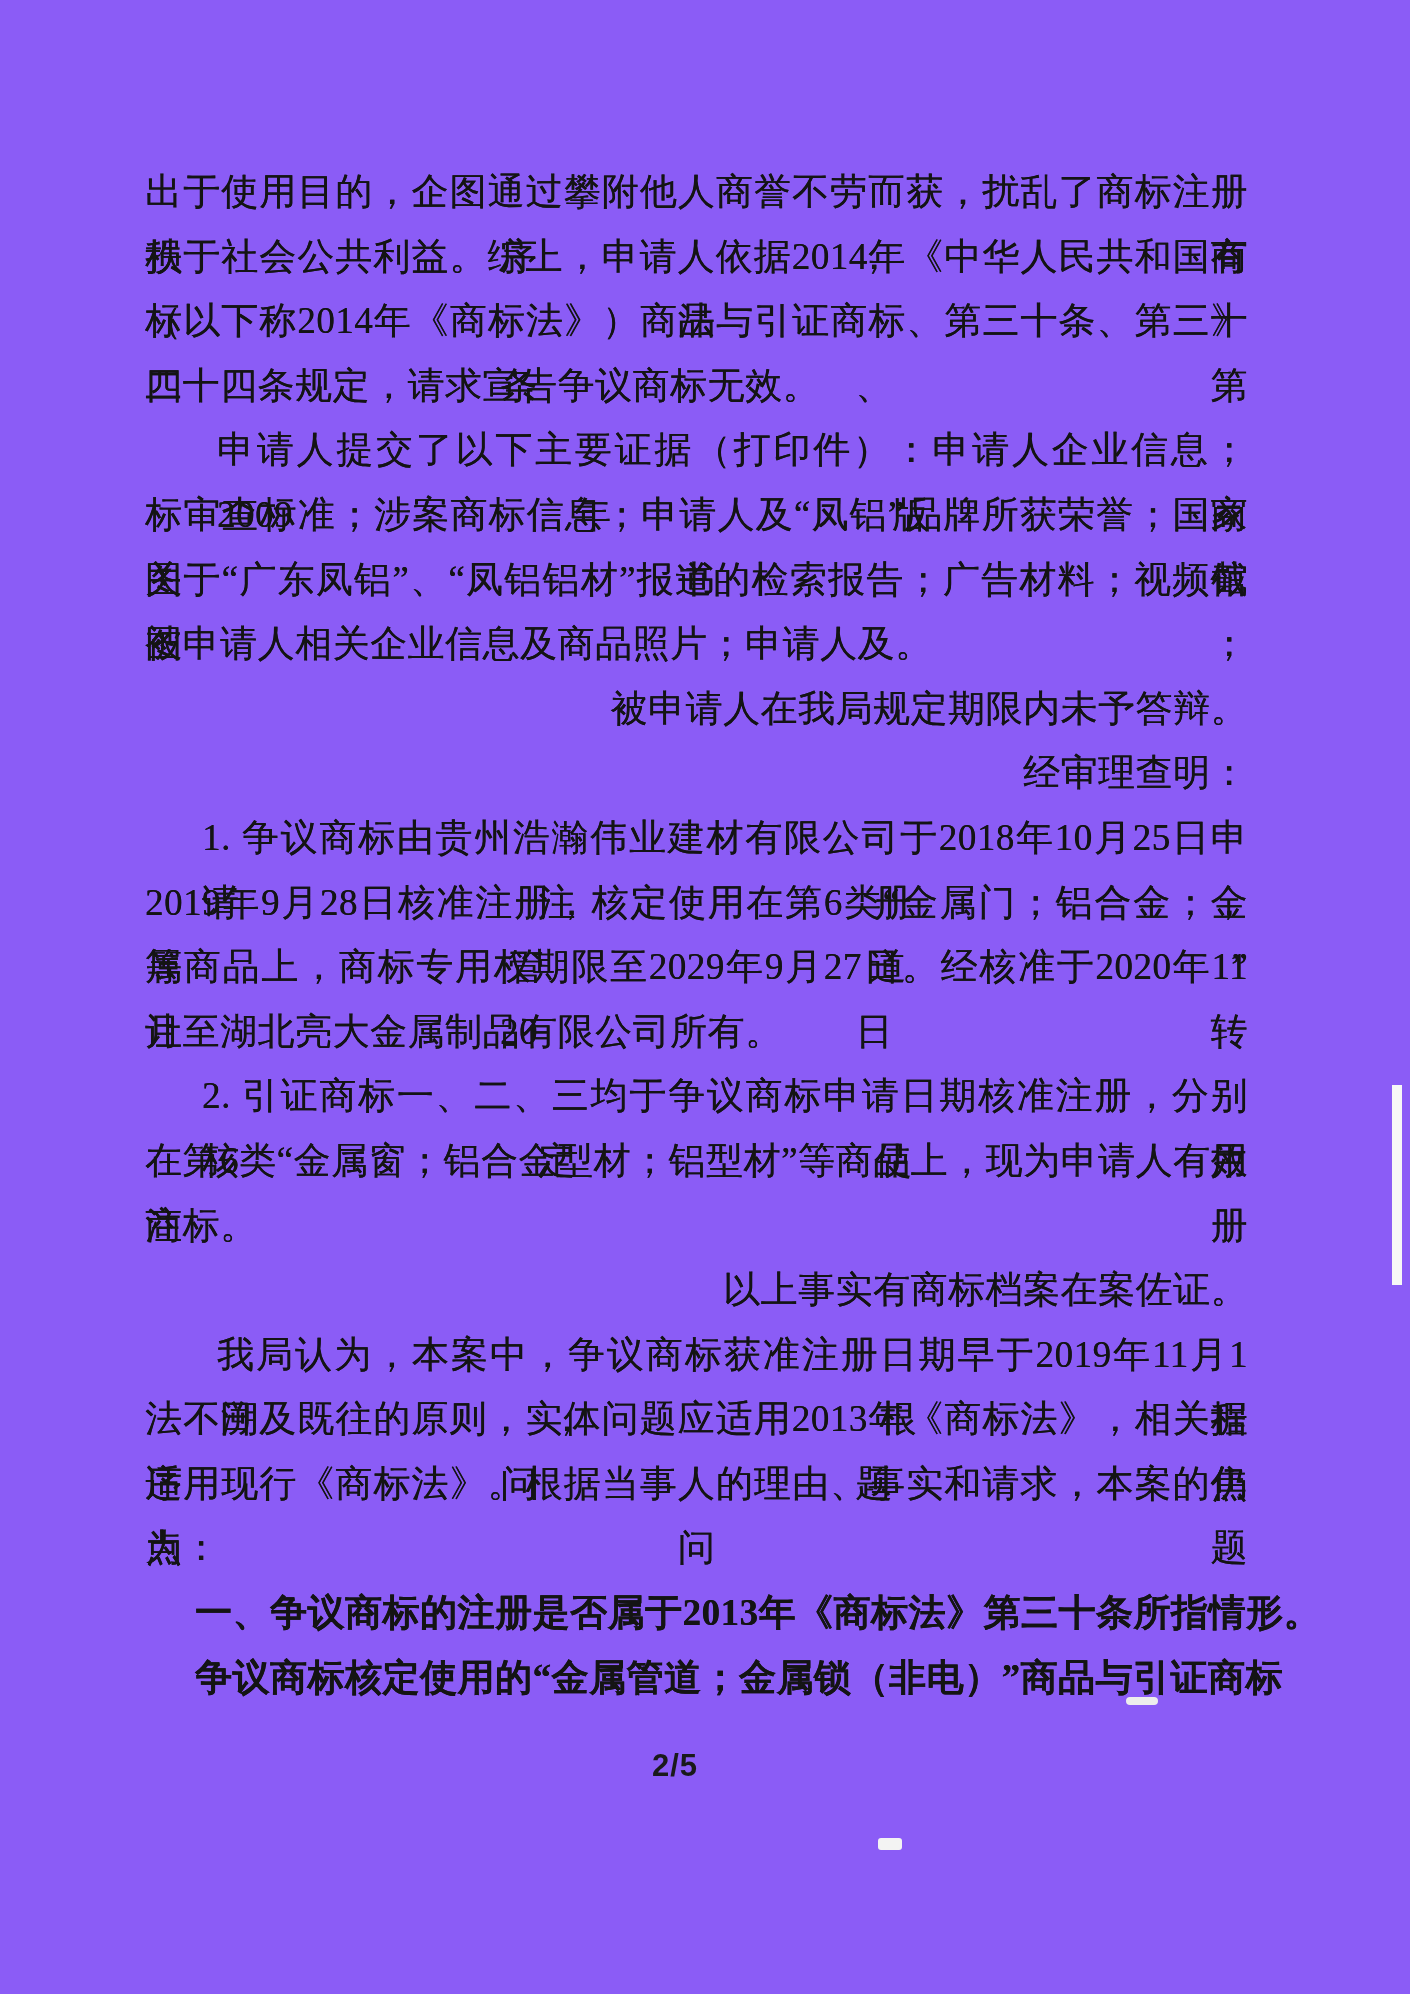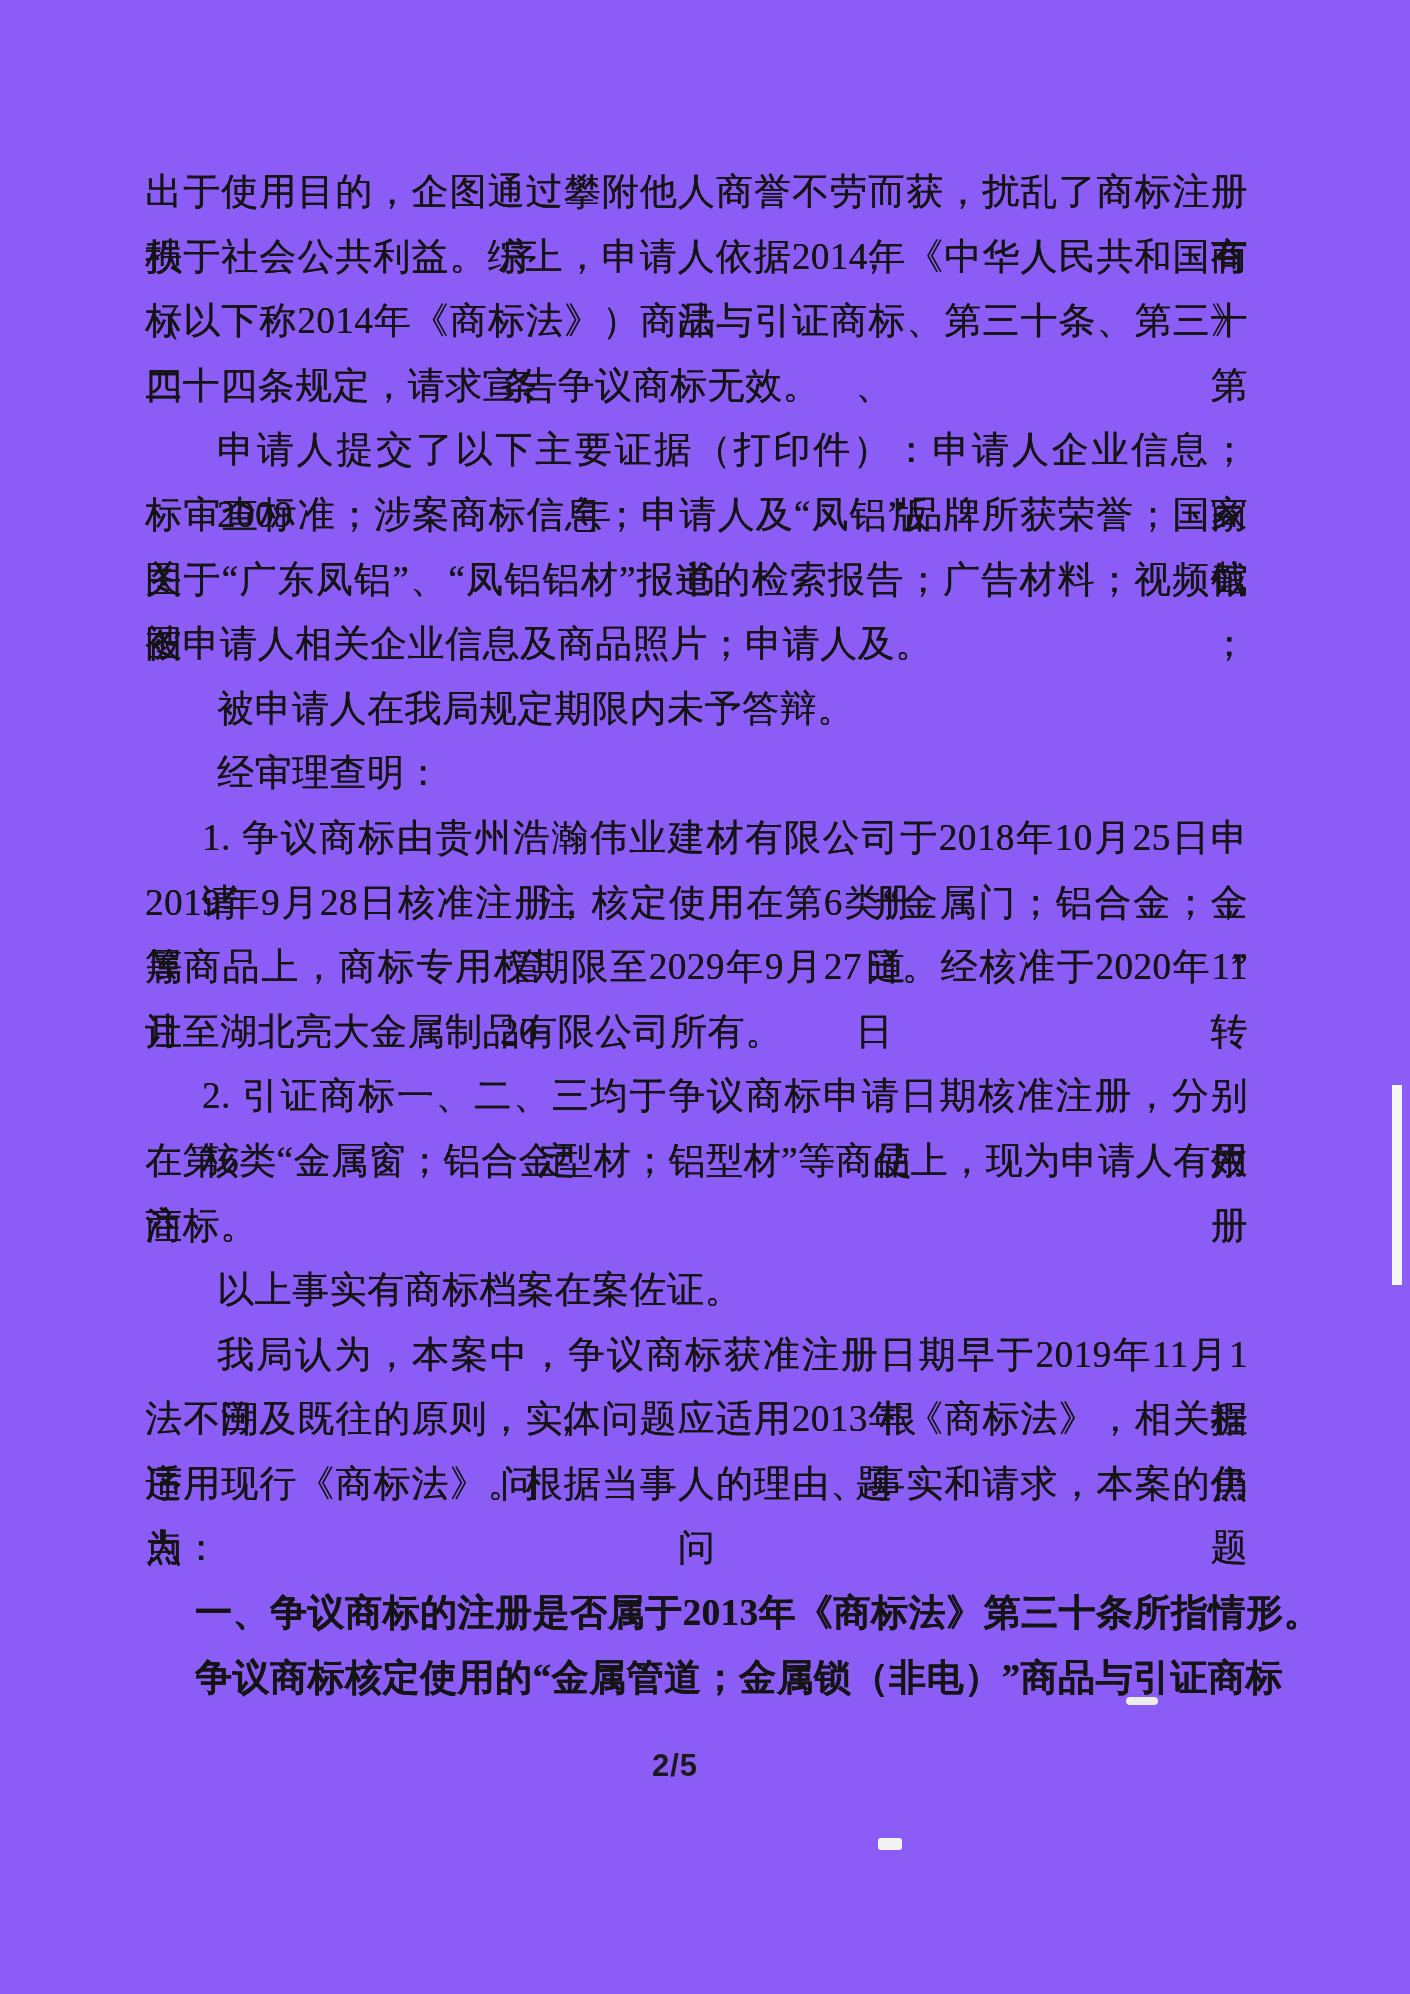--- a/index.html
+++ b/index.html
@@ -35,21 +35,21 @@
     white-space: nowrap;
   }
   .line.justify {
     white-space: normal;
     text-align: justify;
     text-align-last: justify;
   }
   .line.bold {
     font-weight: bold;
   }
-  .ind-a { padding-left: 72px; }
+  .ind-a { padding-left: 72px; text-align: right; }
   .ind-b { padding-left: 57px; }
   .ind-c { padding-left: 50px; font-weight: bold; }
   .line.justify.ind-a { width: calc(100% - 72px); }
   .line.justify.ind-b { width: calc(100% - 57px); }
   .page-number {
     position: absolute;
     left: 133px;
     top: 1748px;
     width: 1084px;
     text-align: center;

